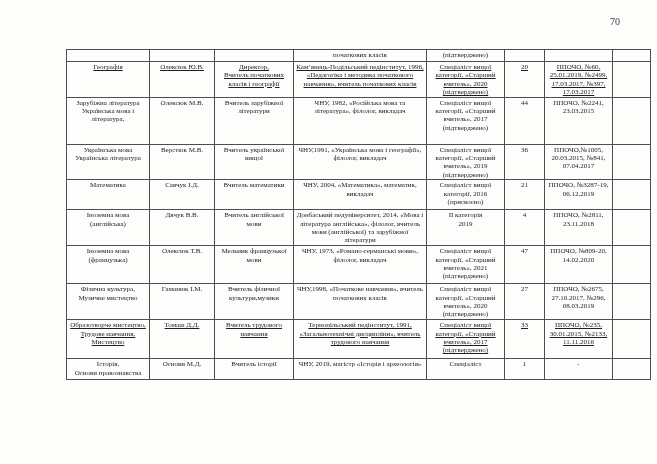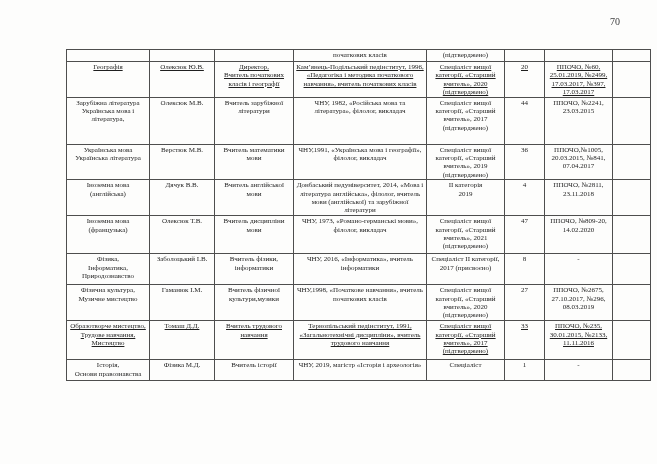--- a/index.html
+++ b/index.html
@@ -96,60 +96,58 @@
         <td>ЧНУ, 1982, «Російська мова та література», філолог, викладач</td>
         <td>Спеціаліст вищої категорії, «Старший вчитель», 2017 (підтверджено)</td>
         <td>44</td>
         <td>ППОЧО, №2241, 23.03.2015</td>
         <td></td>
       </tr>
       <tr style="height: 35px; padding-left: 25px;">
         <td>Українська мова
 Українська література</td>
         <td>Верстюк М.В.</td>
-        <td>Вчитель математики мови</td>
+        <td>Вчитель української вищої</td>
         <td>ЧНУ,1991, «Українська мова і географії», філолог, викладач</td>
         <td>Спеціаліст вищої категорії, «Старший вчитель», 2019 (підтверджено)</td>
         <td>36</td>
         <td>ППОЧО,№1005, 20.03.2015,  №841, 07.04.2017</td>
+        <td></td>
+      </tr>
+      <tr style="height: 30px;">
+        <td>Математика</td>
+        <td>Савчук І.Д.</td>
+        <td>Вчитель математики</td>
+        <td>ЧНУ, 2004, «Математика», математик, викладач</td>
+        <td>Спеціаліст вищої категорії,  2016 (присвоєно)</td>
+        <td>21</td>
+        <td>ППОЧО, №3287-19, 06.12.2019</td>
         <td></td>
       </tr>
       <tr style="height: 36px;">
         <td>Іноземна мова
 (англійська)</td>
         <td>Дячук В.В.</td>
         <td>Вчитель англійської мови</td>
         <td>Донбаський педуніверситет, 2014, «Мова і література англійська», філолог, вчитель мови (англійської) та зарубіжної літератури</td>
         <td>ІІ категорія
 2019</td>
         <td>4</td>
         <td>ППОЧО, №2811, 23.11.2018</td>
         <td></td>
       </tr>
       <tr style="height: 38px;">
         <td>Іноземна мова
 (французька)</td>
         <td>Олексюк Т.В.</td>
-        <td>Вчитель дисципліни мови</td>
+        <td>Мельник французької мови</td>
         <td>ЧНУ, 1973, «Романо-германські мови», філолог, викладач</td>
         <td>Спеціаліст вищої категорії, «Старший вчитель», 2021 (підтверджено)</td>
         <td>47</td>
         <td>ППОЧО, №809-20, 14.02.2020</td>
-        <td></td>
-      </tr>
-      <tr style="height: 31px;">
-        <td>Фізика,
-Інформатика,
-Природознавство</td>
-        <td>Заболоцький І.В.</td>
-        <td>Вчитель фізики, інформатики</td>
-        <td>ЧНУ, 2016, «Інформатика», вчитель інформатики</td>
-        <td>Спеціаліст ІІ категорії, 2017 (присвоєно)</td>
-        <td>8</td>
-        <td>-</td>
         <td></td>
       </tr>
       <tr style="height: 36px;">
         <td>Фізична культура,
 Музичне мистецтво</td>
         <td>Гаманюк І.М.</td>
         <td>Вчитель фізичної культури,музики</td>
         <td>ЧНУ,1998, «Початкове навчання», вчитель початкових класів</td>
         <td>Спеціаліст вищої категорії, «Старший вчитель», 2020 (підтверджено)</td>
         <td>27</td>
@@ -164,21 +162,21 @@
         <td>Вчитель трудового навчання</td>
         <td>Тернопільський педінститут, 1991, «Загальнотехнічні дисципліни», вчитель трудового навчання</td>
         <td>Спеціаліст вищої категорії, «Старший вчитель», 2017 (підтверджено)</td>
         <td>33</td>
         <td>ППОЧО, №235, 30.01.2015, №2133, 11.11.2016</td>
         <td></td>
       </tr>
       <tr style="height: 21px;">
         <td>Історія,
 Основи правознавства</td>
-        <td>Фізика М.Д.</td>
+        <td>Основи М.Д.</td>
         <td>Вчитель історії</td>
         <td>ЧНУ, 2019, магістр «Історія і археологія»</td>
         <td>Спеціаліст</td>
         <td>1</td>
         <td>-</td>
         <td></td>
       </tr>
     </tbody>
 </table>
 

